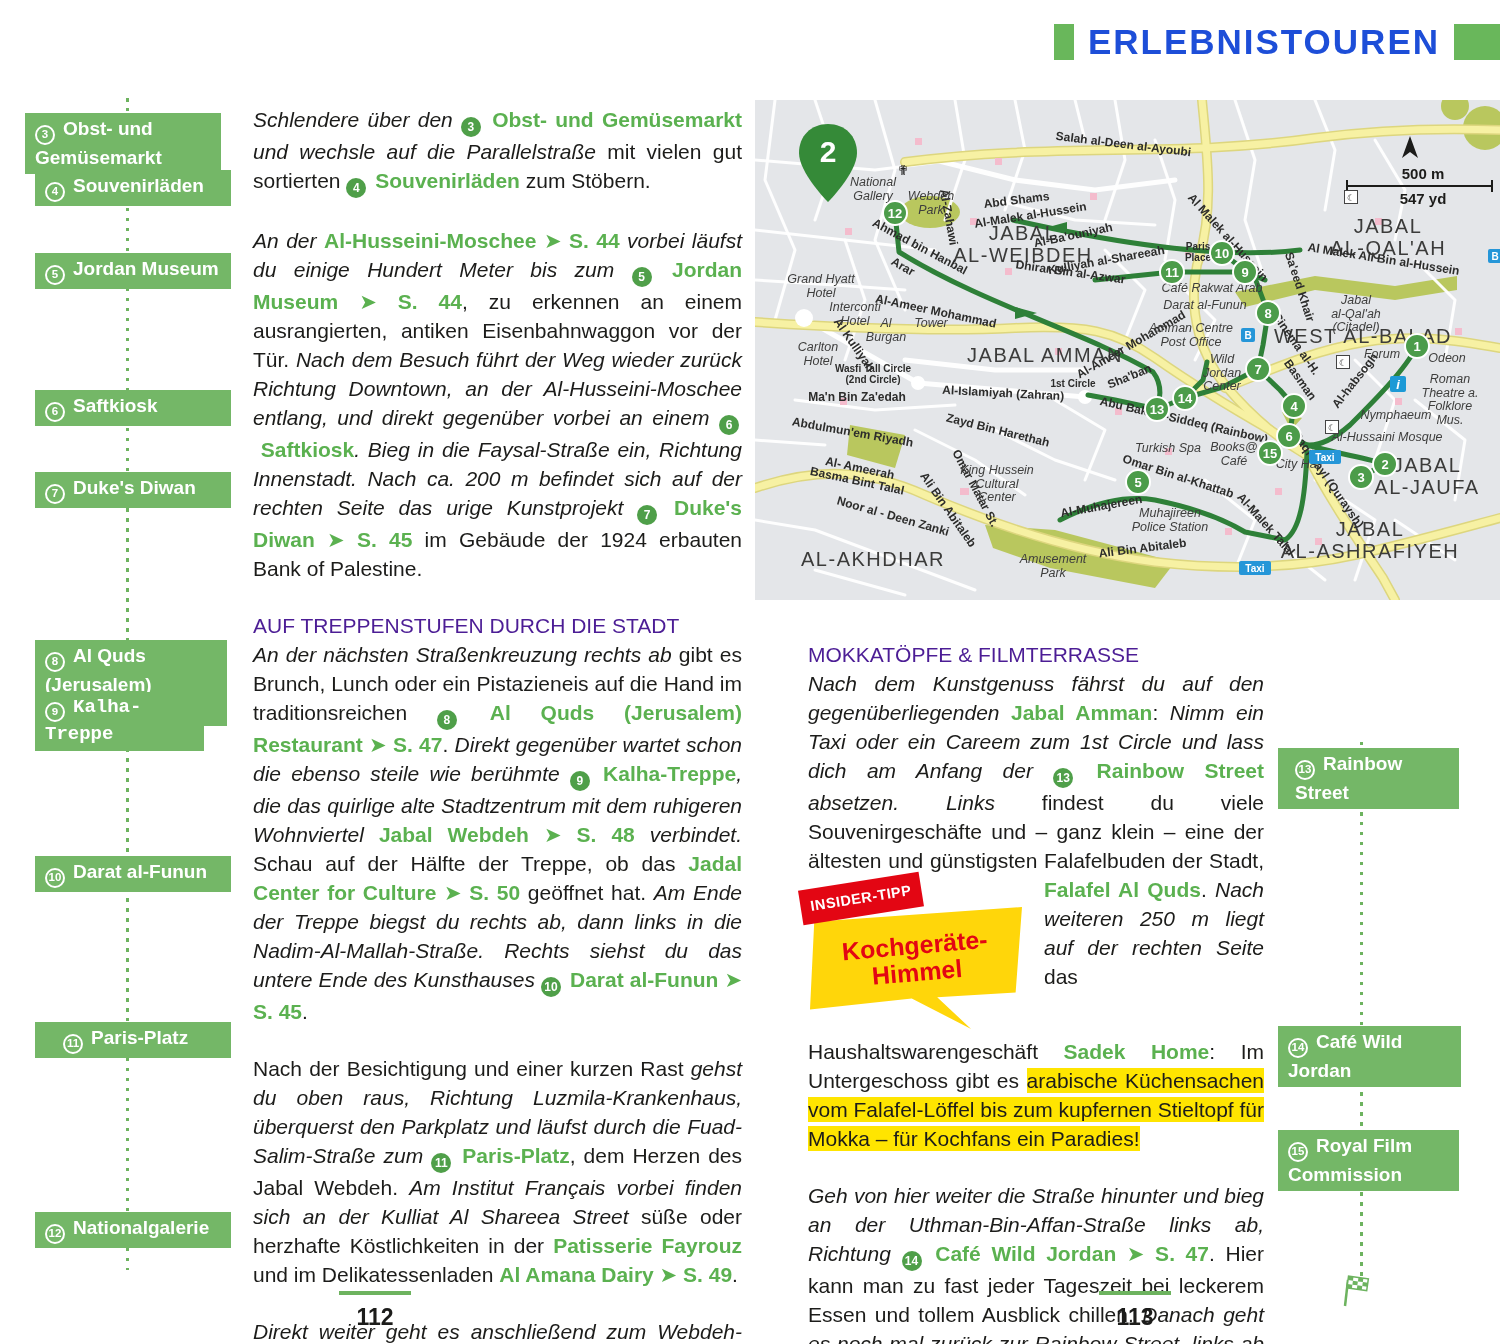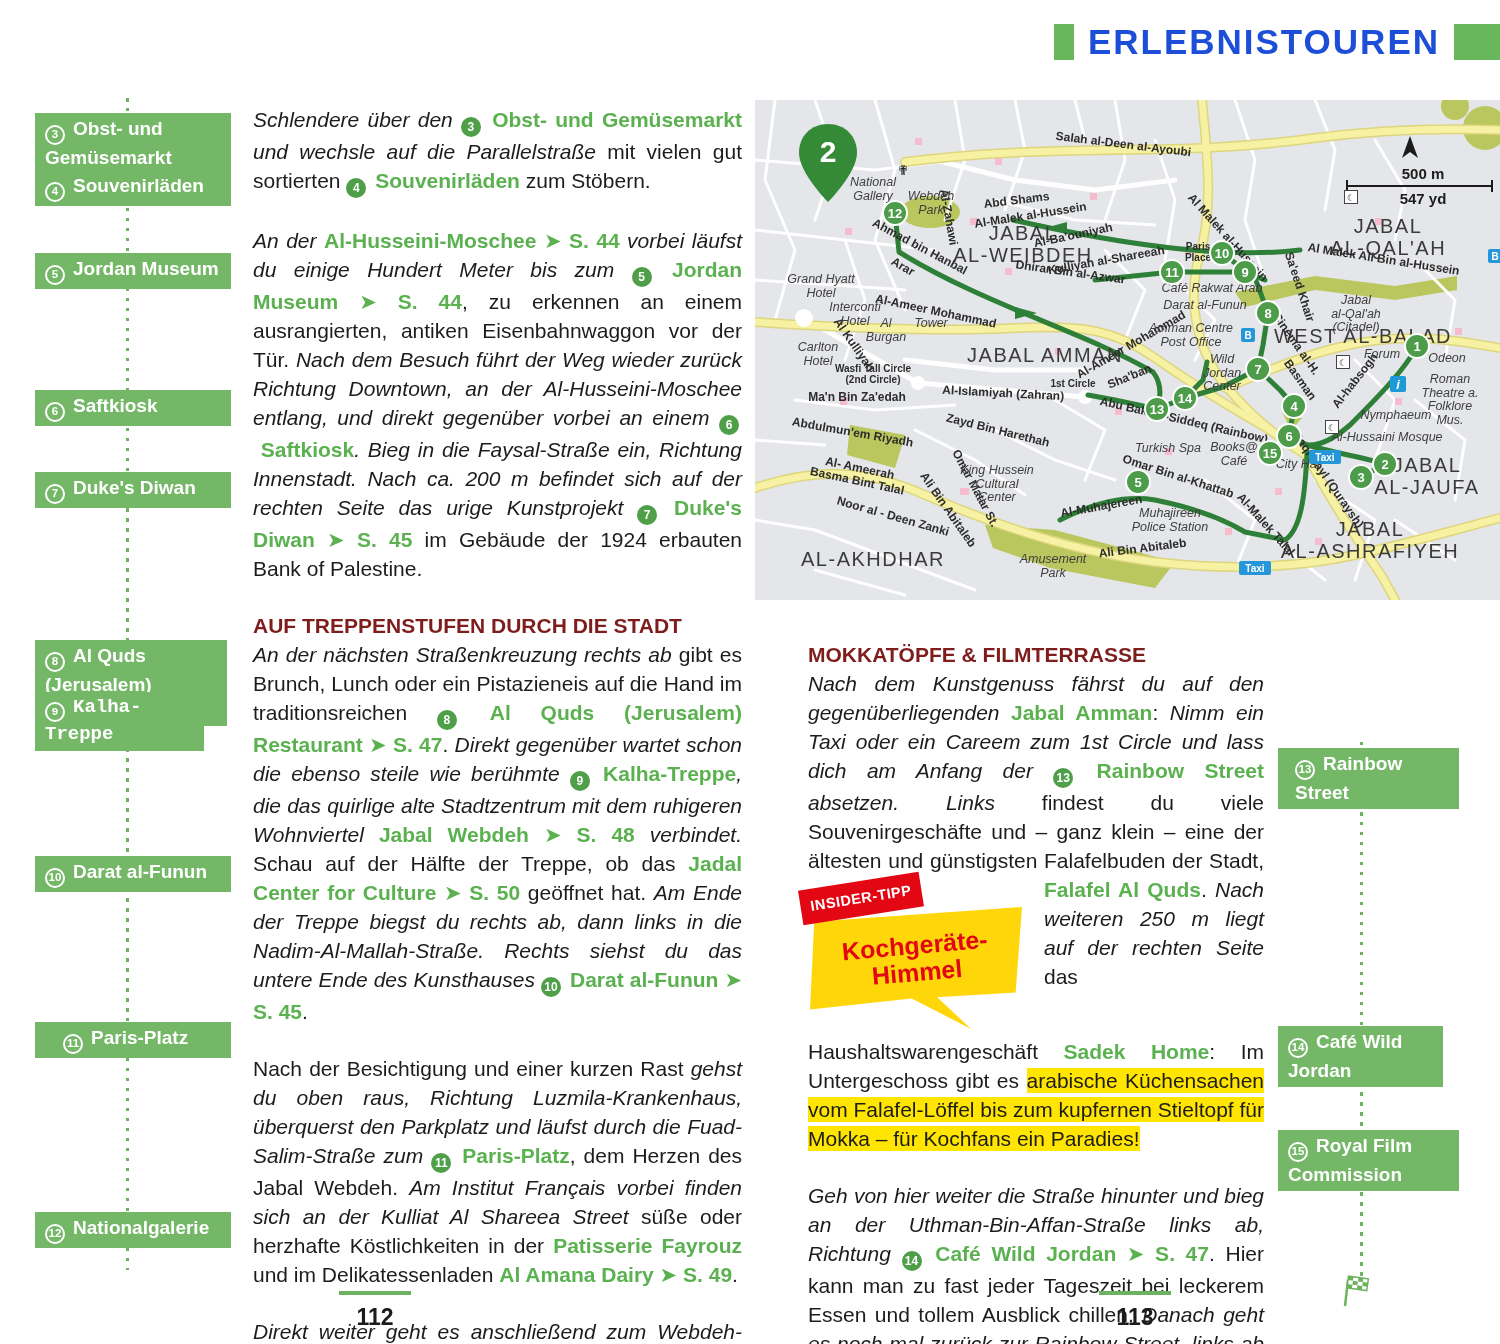--- a/index.html
+++ b/index.html
@@ -16,21 +16,21 @@
         background-image:repeating-linear-gradient(to bottom,#6db35f 0 3.5px,transparent 3.5px 10px);}
   
   .sbox{position:absolute;box-sizing:border-box;background:#74b767;color:#fff;font-weight:bold;
         font-size:19px;line-height:25px;padding:3px 8px 4px 10px;white-space:pre-line;}
   .sbox .sbadge{display:inline-flex;box-sizing:border-box;width:20px;height:20px;border:2px solid #fff;
         border-radius:50%;font-size:11.5px;align-items:center;justify-content:center;margin-right:8px;
         vertical-align:-3px;line-height:1;}
   
   .col{position:absolute;font-size:21px;line-height:29px;text-align:justify;}
   .para{margin:0 0 28px 0;}
-  .sec-h{color:#7f1d1d;font-weight:bold;margin:0;}
+  .sec-h{color:#4c1d95;font-weight:normal;margin:0;}
   .seg-i{font-style:italic;}
   .seg-g{color:#5bb150;font-weight:bold;}
   .seg-hl{background:#ffe500;padding:1px 0;box-decoration-break:clone;-webkit-box-decoration-break:clone;}
   .tbadge{display:inline-flex;width:20px;height:20px;border-radius:50%;background:#4f9f49;color:#fff;
         font-size:12px;font-weight:bold;align-items:center;justify-content:center;vertical-align:-3.5px;
         margin-right:3px;font-style:normal;}
   
   .tip{float:left;width:222px;height:152px;margin:8px 14px 2px 0;position:relative;}
   .tip-bubble{position:absolute;top:24px;left:2px;width:212px;height:122px;background:#ffd60a;
         clip-path:polygon(2% 12%,100% 0,97% 70%,60% 74%,76% 100%,48% 75%,0 84%);
@@ -67,36 +67,36 @@
   <div class="hdr">
     <div class="blk small"></div>
     <div class="ttl">ERLEBNISTOUREN</div>
     <div class="blk big"></div>
   </div>
 
   <div class="dots" style="left:126px;top:98px;height:1172px;"></div>
   <div class="dots" style="left:1360px;top:742px;height:540px;"></div>
 
   <div id="left-sidebar">
-      <div class="sbox" style="left: 35px; width: 196px; top: 113px;"><span class="sbadge">3</span><span>Obst- und
+      <div class="sbox" style="left: 25px; width: 196px; top: 113px;"><span class="sbadge">3</span><span>Obst- und
 Gemüsemarkt</span></div>
       <div class="sbox" style="left: 35px; width: 196px; top: 170px;"><span class="sbadge">4</span><span>Souvenirläden</span></div>
       <div class="sbox" style="left: 35px; width: 196px; top: 253px;"><span class="sbadge">5</span><span>Jordan Museum</span></div>
       <div class="sbox" style="left: 35px; width: 196px; top: 390px;"><span class="sbadge">6</span><span>Saftkiosk</span></div>
       <div class="sbox" style="left: 35px; width: 196px; top: 472px;"><span class="sbadge">7</span><span>Duke's Diwan</span></div>
       <div class="sbox" style="left: 35px; width: 192px; top: 640px;"><span class="sbadge">8</span><span>Al Quds
 (Jerusalem) Restaurant</span></div>
       <div class="sbox" style="left: 35px; width: 169px; top: 692px; font-family: Liberation Mono, monospace;"><span class="sbadge">9</span><span>Kalha-Treppe</span></div>
       <div class="sbox" style="left: 35px; width: 196px; top: 856px;"><span class="sbadge">10</span><span>Darat al-Funun</span></div>
       <div class="sbox" style="left: 35px; width: 196px; top: 1022px; padding-left: 28px;"><span class="sbadge">11</span><span>Paris-Platz</span></div>
       <div class="sbox" style="left: 35px; width: 196px; top: 1212px;"><span class="sbadge">12</span><span>Nationalgalerie</span></div>
     </div>
   <div id="right-sidebar">
       <div class="sbox" style="left: 1278px; width: 181px; top: 748px; padding-left: 17px;"><span class="sbadge">13</span><span>Rainbow Street</span></div>
-      <div class="sbox" style="left: 1278px; width: 165px; top: 1026px;"><span class="sbadge">14</span><span>Café Wild Jordan</span></div>
+      <div class="sbox" style="left: 1278px; width: 183px; top: 1026px;"><span class="sbadge">14</span><span>Café Wild Jordan</span></div>
       <div class="sbox" style="left: 1278px; width: 181px; top: 1130px;"><span class="sbadge">15</span><span>Royal Film
 Commission</span></div>
     </div>
 
   <div class="col" id="left-col" style="left:253px;top:105px;width:489px;">
       <p class="para"><span class="seg-i">Schlendere über den </span><span class="tbadge">3</span>&nbsp;<span class="seg-g">Obst- und Gemüsemarkt</span><span class="seg-i"> und wechsle auf die Parallelstraße </span><span class="seg-n">mit vielen gut sortierten </span><span class="tbadge">4</span>&nbsp;<span class="seg-g">Souvenirläden</span><span class="seg-n"> zum Stöbern.</span></p>
       <p class="para"><span class="seg-i">An der </span><span class="seg-g">Al-Husseini-Moschee ➤ S. 44</span><span class="seg-i"> vorbei läufst du einige Hundert Meter bis zum </span><span class="tbadge">5</span>&nbsp;<span class="seg-g">Jordan Museum ➤ S. 44</span><span class="seg-n">, zu erkennen an einem ausrangierten, antiken Eisenbahnwaggon vor der Tür. </span><span class="seg-i">Nach dem Besuch führt der Weg wieder zurück Richtung Downtown, an der Al-Husseini-Moschee entlang, und direkt gegenüber vorbei an einem </span><span class="tbadge">6</span>&nbsp;<span class="seg-g">Saftkiosk</span><span class="seg-i">. Bieg in die Faysal-Straße ein, Richtung Innenstadt. Nach ca. 200 m befindet sich auf der rechten Seite das urige Kunstprojekt </span><span class="tbadge">7</span>&nbsp;<span class="seg-g">Duke's Diwan ➤ S. 45</span><span class="seg-n"> im Gebäude der 1924 erbauten Bank of Palestine.</span></p>
       <div class="sec-h">AUF TREPPENSTUFEN DURCH DIE STADT</div>
       <p class="para"><span class="seg-i">An der nächsten Straßenkreuzung rechts ab </span><span class="seg-n">gibt es Brunch, Lunch oder ein Pistazieneis auf die Hand im traditionsreichen </span><span class="tbadge">8</span>&nbsp;<span class="seg-g">Al Quds (Jerusalem) Restaurant ➤ S. 47</span><span class="seg-n">. </span><span class="seg-i">Direkt gegenüber wartet schon die ebenso steile wie berühmte </span><span class="tbadge">9</span>&nbsp;<span class="seg-g">Kalha-Treppe</span><span class="seg-i">, die das quirlige alte Stadtzentrum mit dem ruhigeren Wohnviertel </span><span class="seg-g">Jabal Webdeh ➤ S. 48</span><span class="seg-i"> verbindet. </span><span class="seg-n">Schau auf der Hälfte der Treppe, ob das </span><span class="seg-g">Jadal Center for Culture ➤ S. 50</span><span class="seg-n"> geöffnet hat. </span><span class="seg-i">Am Ende der Treppe biegst du rechts ab, dann links in die Nadim-Al-Mallah-Straße. Rechts siehst du das untere Ende des Kunsthauses </span><span class="tbadge">10</span>&nbsp;<span class="seg-g">Darat al-Funun ➤ S. 45</span><span class="seg-n">.</span></p>
       <p class="para"><span class="seg-n">Nach der Besichtigung und einer kurzen Rast </span><span class="seg-i">gehst du oben raus, Richtung Luzmila-Krankenhaus, überquerst den Parkplatz und läufst durch die Fuad-Salim-Straße zum </span><span class="tbadge">11</span>&nbsp;<span class="seg-g">Paris-Platz</span><span class="seg-n">, dem Herzen des Jabal Webdeh. </span><span class="seg-i">Am Institut Français vorbei finden sich an der Kulliat Al Shareea Street </span><span class="seg-n">süße oder herzhafte Köstlichkeiten in der </span><span class="seg-g">Patisserie Fayrouz</span><span class="seg-n"> und im Delikatessenladen </span><span class="seg-g">Al Amana Dairy ➤ S. 49</span><span class="seg-n">.</span></p>

